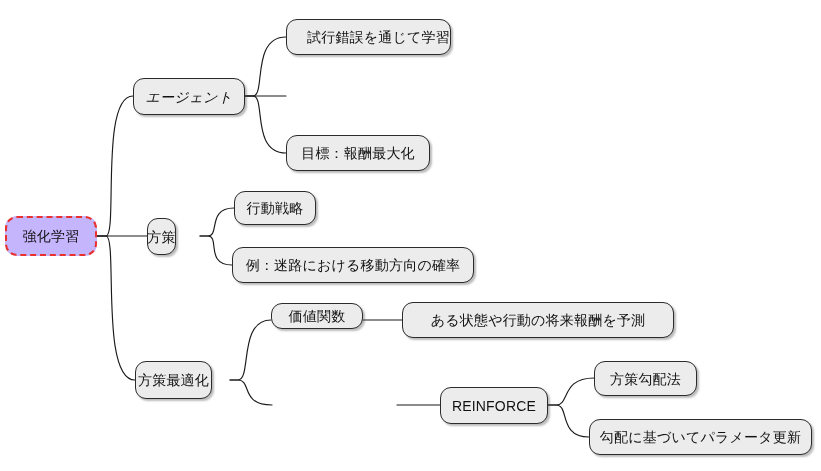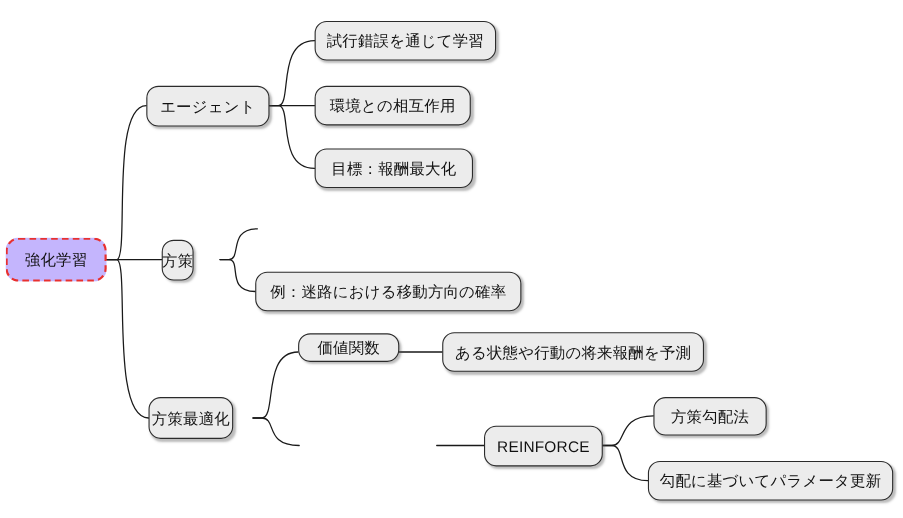--- a/index.html
+++ b/index.html
@@ -89,47 +89,47 @@
     <path class="edge-path" d="M 397 405 L 440 405"></path>
 
     <path class="edge-path" d="M 548 405 L 556 405 C 570 405 561 378 594 378"></path>
     <path class="edge-path" d="M 548 405 L 556 405 C 570 405 558 437 589 437"></path>
   </svg>
 
   <div class="node-box root" style="left:5px; top:216px; width:92px; height:40px;">
     <span class="node-label">強化学習</span>
   </div>
 
-  <div class="node-box" style="left:133px; top:78px; width:112px; height:37px;">
+  <div class="node-box" style="left:133px; top:78px; width:112px; height:37px;font-style:italic;">
     <span class="node-label">エージェント</span>
   </div>
-  <div class="node-box" style="left:286px; top:19px; width:165px; height:36px;">
+  <div class="node-box" style="left:286px; top:19px; width:165px; height:36px;justify-content:flex-end;">
     <span class="node-label">試行錯誤を通じて学習</span>
-  </div>
-  <div class="node-box" style="left:286px; top:78px; width:142px; height:36px;">
-    <span class="node-label">環境との相互作用</span>
   </div>
   <div class="node-box" style="left:286px; top:135px; width:144px; height:36px;">
     <span class="node-label">目標：報酬最大化</span>
   </div>
 
   <div class="node-box" style="left:147px; top:218px; width:29px; height:37px;">
     <span class="node-label">方策</span>
+  </div>
+  <div class="node-box" style="left:234px; top:191px; width:82px; height:34px;">
+    <span class="node-label">行動戦略</span>
   </div>
   <div class="node-box" style="left:232px; top:247px; width:242px; height:36px;">
     <span class="node-label">例：迷路における移動方向の確率</span>
   </div>
 
   <div class="node-box" style="left:135px; top:361px; width:77px; height:38px;">
     <span class="node-label">方策最適化</span>
   </div>
   <div class="node-box" style="left:271px; top:303px; width:92px; height:26px;">
     <span class="node-label">価値関数</span>
   </div>
-  <div class="node-box" style="left:402px; top:302px; width:238px; height:36px;">
+  <div class="node-box" style="left:402px; top:302px; width:272px; height:36px;">
     <span class="node-label">ある状態や行動の将来報酬を予測</span>
   </div>
   <div class="node-box" style="left:440px; top:387px; width:108px; height:37px;">
     <span class="node-label">REINFORCE</span>
   </div>
   <div class="node-box" style="left:594px; top:361px; width:103px; height:35px;">
     <span class="node-label">方策勾配法</span>
   </div>
   <div class="node-box" style="left:589px; top:419px; width:223px; height:36px;">
     <span class="node-label">勾配に基づいてパラメータ更新</span>

